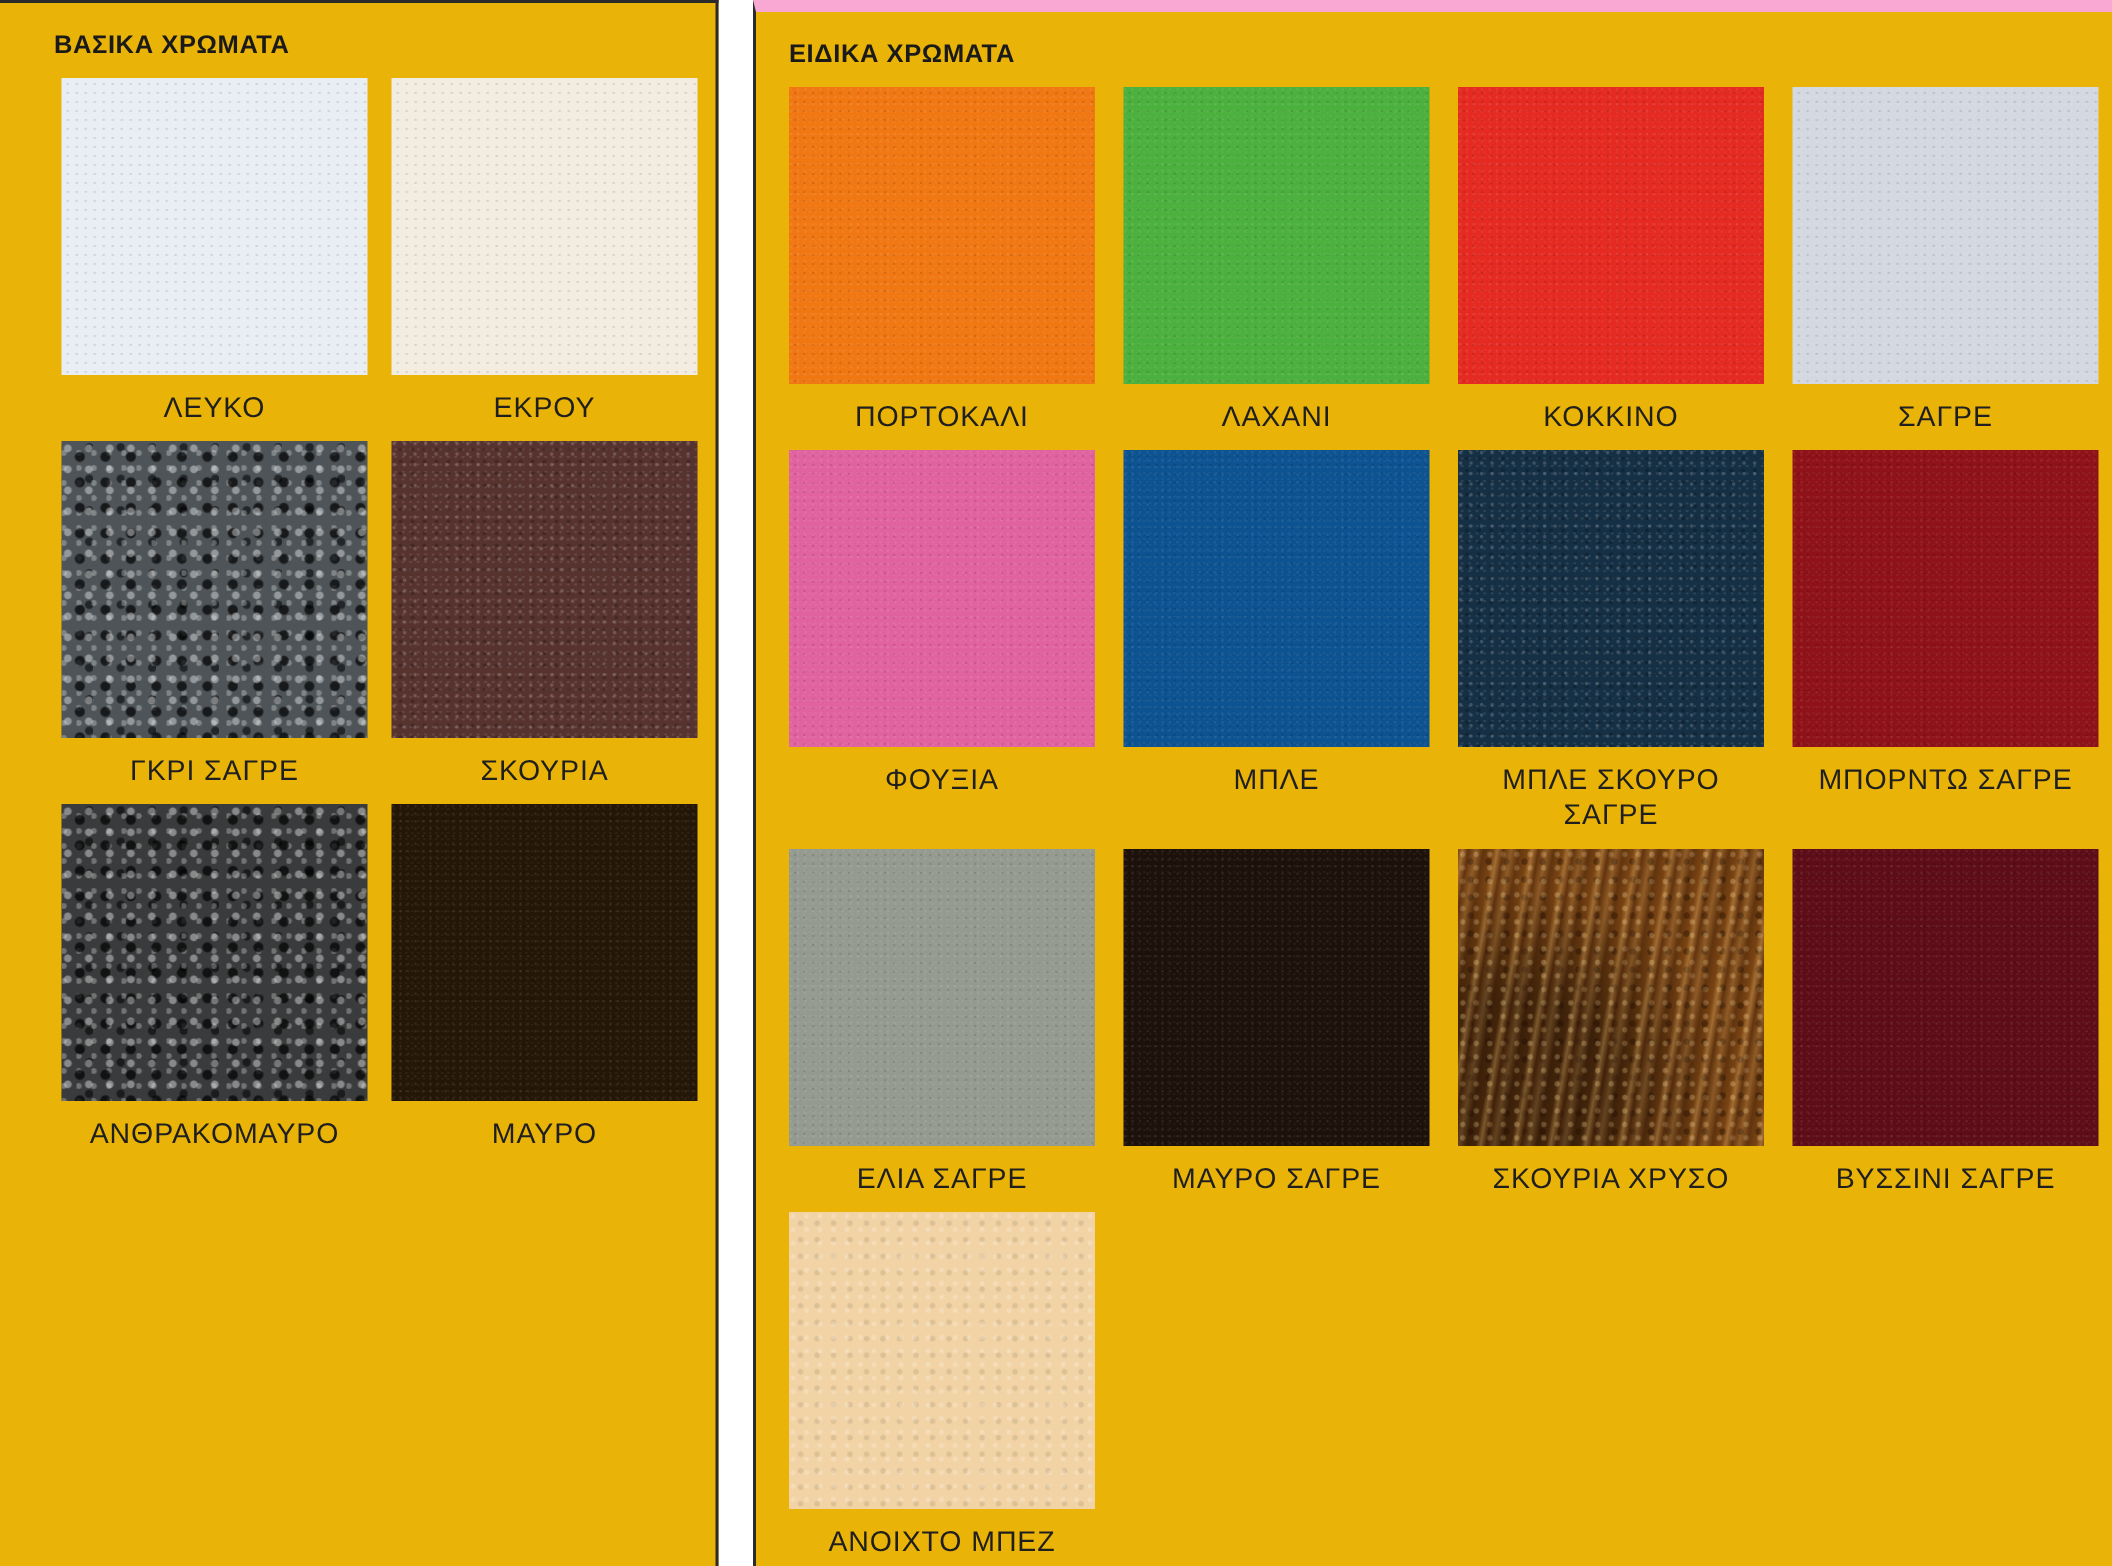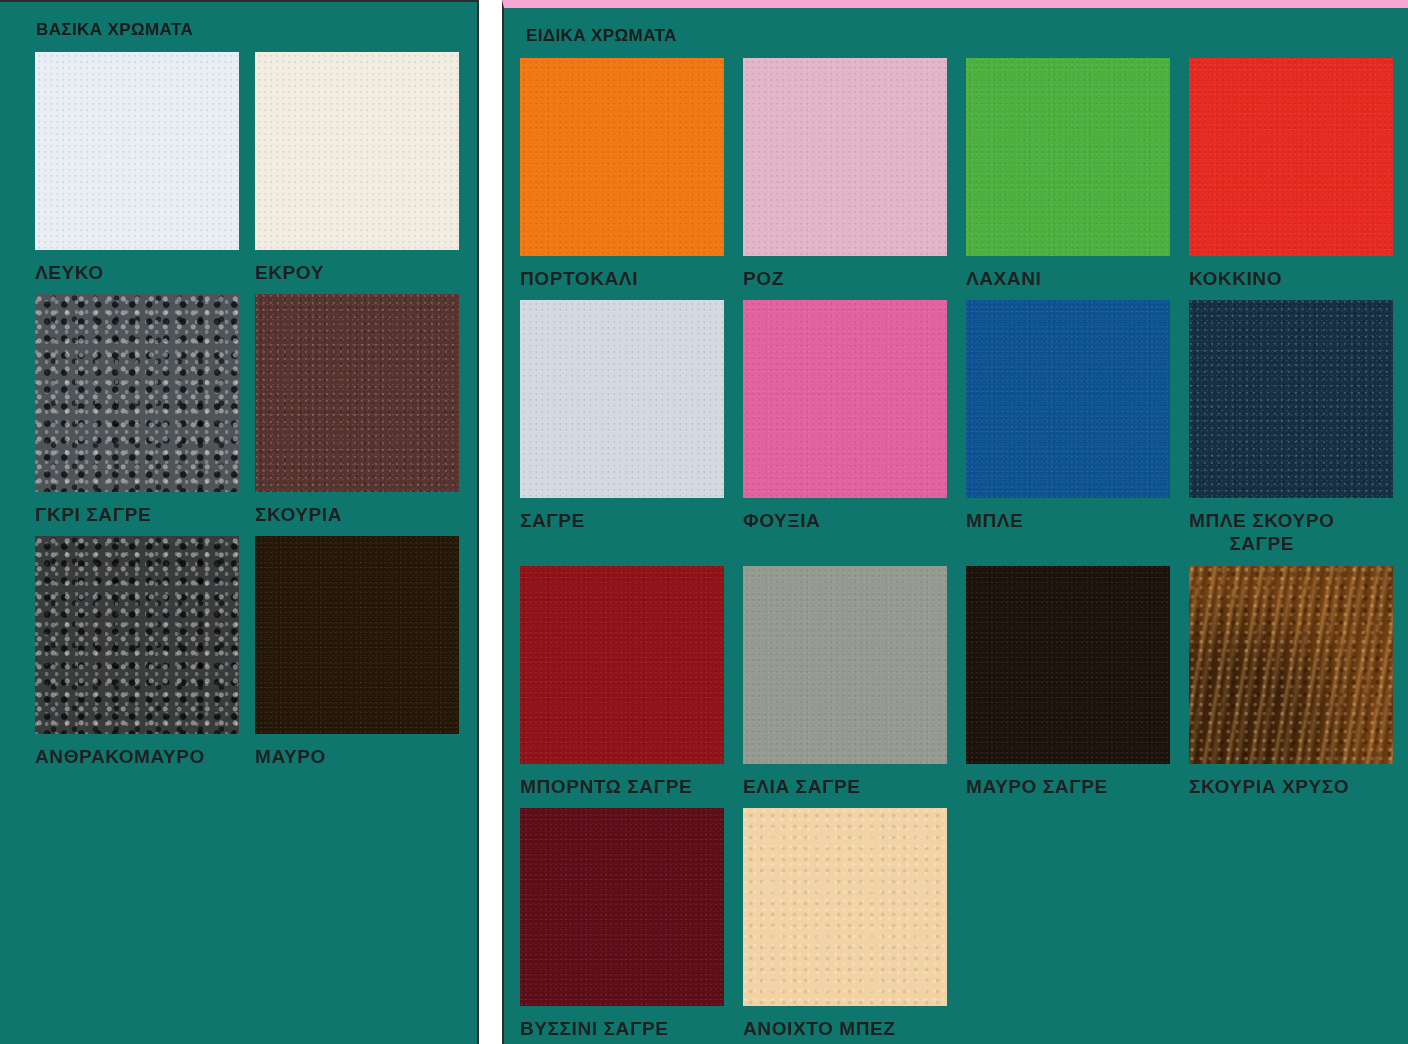--- a/index.html
+++ b/index.html
@@ -20,21 +20,21 @@
     position: absolute;
     inset: 0;
     display: flex;
     flex-direction: row;
   }
 
   
   .panel {
     position: relative;
     box-sizing: border-box;
-    background: #0f766e;
+    background: #eab308;
   }
   .panel-basic {
     width: 479px;
     border-top: 2px solid #2b2b2b;
     border-right: 2px solid #2b2b2b;
   }
   .panel-gap {
     width: 23px;
     background: #ffffff;
   }
@@ -73,22 +73,21 @@
   .grid-special {
     left: 16px;
     grid-template-columns: repeat(4, 204px);
     column-gap: 19px;
   }
 
   .cell {
     width: 216px;
     display: flex;
     flex-direction: column;
-    align-items: flex-start;
-    font-weight: bold;
+    align-items: center;
   }
 
   .swatch {
     width: 204px;
     height: 198px;
     display: block;
     position: relative;
     overflow: hidden;
   }
 
@@ -218,24 +217,20 @@
   <div class="panel-gap"></div>
 
   <section class="panel panel-special">
     <h2 class="panel-title">ΕΙΔΙΚΑ ΧΡΩΜΑΤΑ</h2>
     <div class="grid grid-special">
         <div class="cell">
           <div class="swatch tex-fine" style="background: rgb(240, 119, 18);"></div>
           <div class="swatch-label">ΠΟΡΤΟΚΑΛΙ</div>
         </div>
         <div class="cell">
-          <div class="swatch tex-fine" style="background: rgb(227, 181, 201);"></div>
-          <div class="swatch-label">ΡΟΖ</div>
-        </div>
-        <div class="cell">
           <div class="swatch tex-fine" style="background: rgb(76, 176, 62);"></div>
           <div class="swatch-label">ΛΑΧΑΝΙ</div>
         </div>
         <div class="cell">
           <div class="swatch tex-fine" style="background: rgb(228, 42, 33);"></div>
           <div class="swatch-label">ΚΟΚΚΙΝΟ</div>
         </div>
         <div class="cell">
           <div class="swatch tex-fine" style="background: rgb(212, 216, 225);"></div>
           <div class="swatch-label">ΣΑΓΡΕ</div>

